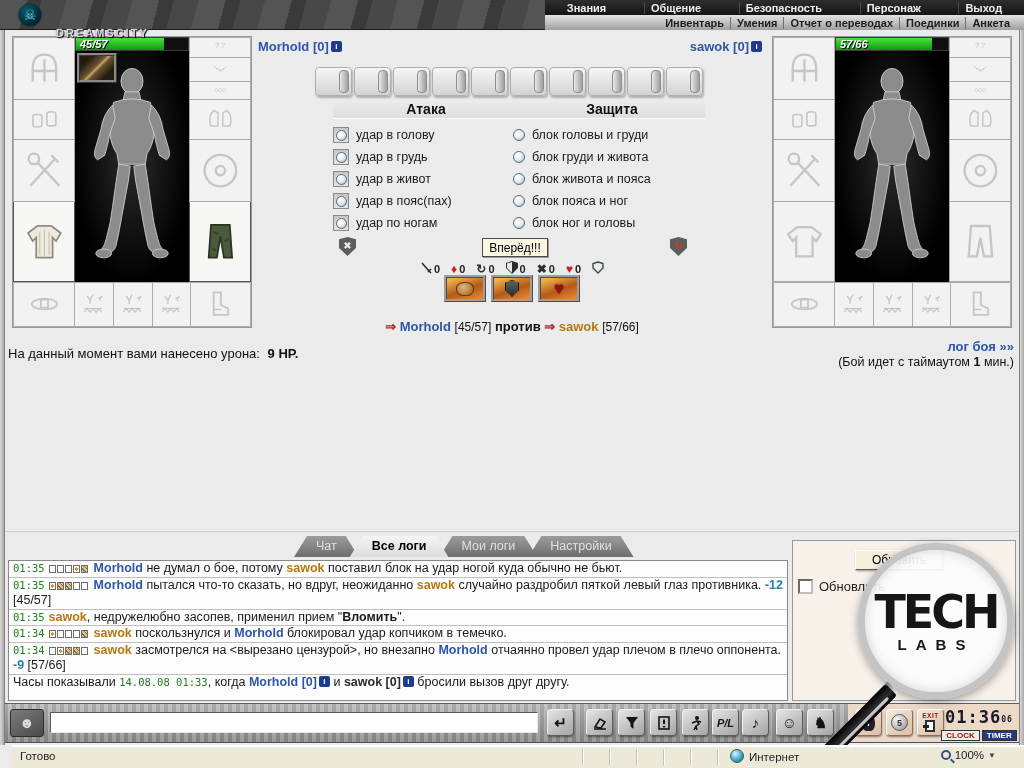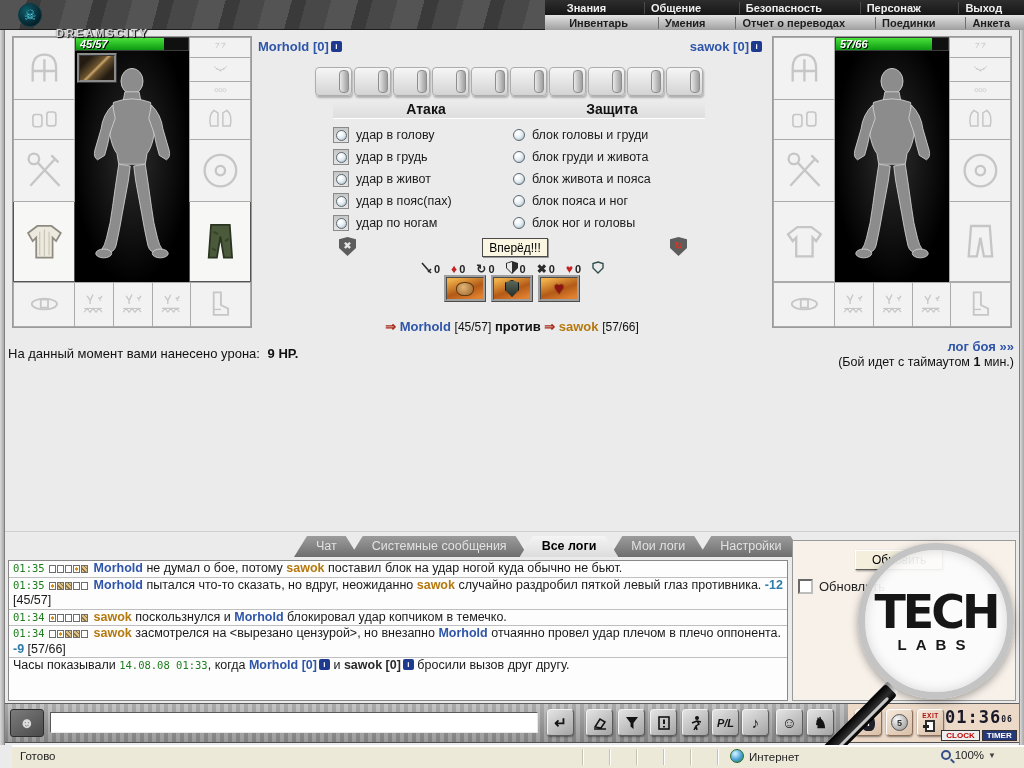--- a/index.html
+++ b/index.html
@@ -25,21 +25,21 @@
   .logo-text { margin-left:14px; font-size:11px; font-weight:bold; letter-spacing:2px;
     color:#d6d6d6; text-shadow:1px 1px 1px #000, 0 0 2px #777; text-transform:uppercase;margin-top:36px; }
   .menu-row1 { position:absolute; left:545px; top:0; width:479px; height:15px;
     background:linear-gradient(#2e2e2e,#151515); display:flex; align-items:center;
     justify-content:space-around; }
   .menu-row1 .mi { color:#f0f0f0; font-size:11px; font-weight:bold; padding:0 6px; cursor:pointer;
     border-left:1px solid #4a4a4a; }
   .menu-row1 .mi:first-child { border-left:none; }
   .menu-row2 { position:absolute; left:545px; top:15px; width:479px; height:15px;
     background:linear-gradient(#e3e3e3,#9f9f9f); display:flex; align-items:center;
-    justify-content:flex-end; padding-right:8px;gap:24px; }
+    justify-content:flex-end; padding-right:8px; }
   .menu-row2 .mi { color:#1d1d1d; font-size:11px; font-weight:bold; padding:0 6px;
     border-left:1px solid #6f6f6f; cursor:pointer; }
   .menu-row2 .mi:first-child { border-left:none; }
 
   
   #main-area { position:absolute; left:0; top:30px; width:1024px; height:501px; background:#ebebeb; }
 
   
   .char-panel { position:absolute; top:6px; width:240px; height:292px; background:#e2e2e2;
     border:1px solid #9a9a9a; }
@@ -678,28 +678,28 @@
     <div id="timeout-line">
       <span>(Бой идет с таймаутом</span>
       <b>1</b>
       <span>мин.)</span>
     </div>
   </div>
 
   <div id="log-section">
     <div id="tabs">
         <div class="tab">Чат</div>
-        <div class="tab">Системные сообщения</div>
         <div class="tab active">Все логи</div>
         <div class="tab">Мои логи</div>
         <div class="tab">Настройки</div>
       </div>
     <div id="log-box">
         <div class="log-entry"><span class="lt">01:35</span><span class="sqs"><span class="sq sq-o"></span><span class="sq sq-o"></span><span class="sq sq-o"></span><span class="sq sq-d"></span><span class="sq sq-h"></span></span><span class="n1">Morhold</span><span> не думал о бое, потому </span><span class="n2">sawok</span><span> поставил блок на удар ногой куда обычно не бьют.</span></div>
         <div class="log-entry"><span class="lt">01:35</span><span class="sqs"><span class="sq sq-d"></span><span class="sq sq-h"></span><span class="sq sq-h"></span><span class="sq sq-o"></span><span class="sq sq-o"></span></span><span class="n1">Morhold</span><span> пытался что-то сказать, но вдруг, неожиданно </span><span class="n2">sawok</span><span> случайно раздробил пяткой левый глаз противника. </span><span class="dmg">-12</span><span> [45/57]</span></div>
+        <div class="log-entry"><span class="lt">01:35</span><span class="n2">sawok</span><span>, недружелюбно засопев, применил прием "</span><span class="b">Вломить</span><span>".</span></div>
         <div class="log-entry"><span class="lt">01:34</span><span class="sqs"><span class="sq sq-d"></span><span class="sq sq-o"></span><span class="sq sq-o"></span><span class="sq sq-o"></span><span class="sq sq-h"></span></span><span class="n2">sawok</span><span> поскользнулся и </span><span class="n1">Morhold</span><span> блокировал удар копчиком в темечко.</span></div>
         <div class="log-entry"><span class="lt">01:34</span><span class="sqs"><span class="sq sq-o"></span><span class="sq sq-d"></span><span class="sq sq-h"></span><span class="sq sq-h"></span><span class="sq sq-o"></span></span><span class="n2">sawok</span><span> засмотрелся на &lt;вырезано цензурой&gt;, но внезапно </span><span class="n1">Morhold</span><span> отчаянно провел удар плечом в плечо оппонента. </span><span class="dmg">-9</span><span> [57/66]</span></div>
         <div class="log-entry"><span>Часы показывали </span><span class="tg">14.08.08 01:33</span><span>, когда </span><span class="n1">Morhold [0]</span><span class="inf">i</span><span> и </span><span class="nb">sawok [0]</span><span class="inf">i</span><span> бросили вызов друг другу.</span></div>
       </div>
     <div id="log-side">
       <button id="refresh-btn">Обновить</button>
       <div id="autorefresh">
         <span class="chk"></span>
         <label>Обновлять</label>
       </div>

